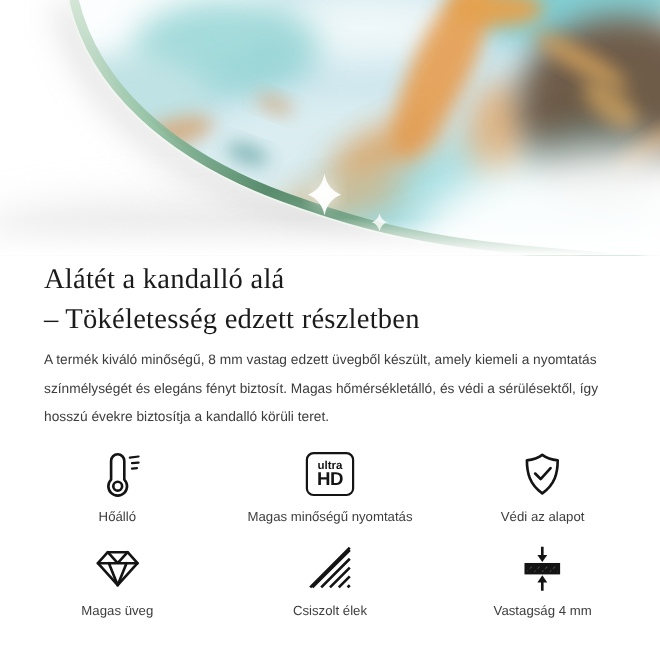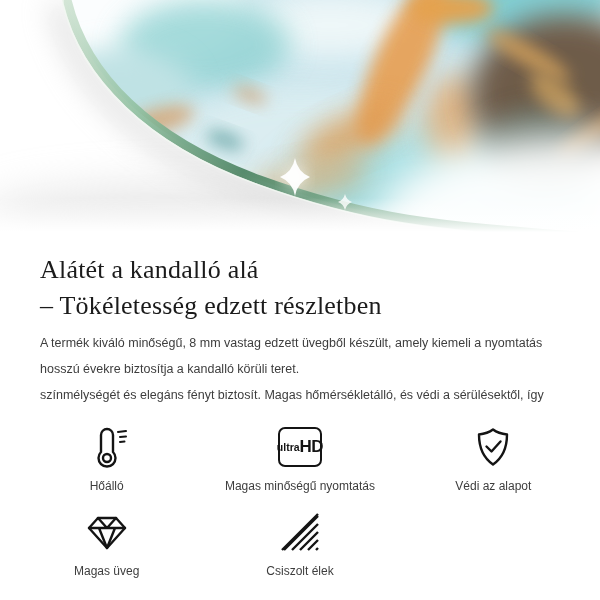--- a/index.html
+++ b/index.html
@@ -9,21 +9,21 @@
     -webkit-font-smoothing:antialiased;
   }
   .page{position:relative;width:600px;height:600px;background:#fff;}
 
   
   .hero{position:relative;width:600px;height:232px;overflow:hidden;background:#fff;}
   .hero svg{display:block;}
 
   
   .headline{
-    margin:20px 0 0 40px;
+    margin:4px 0 0 40px;
     font-family:"Liberation Serif","DejaVu Serif",serif;
     font-weight:400;
     font-size:26px;
     line-height:36px;
     color:var(--text-primary,#1b1b1b);
     letter-spacing:0.2px;
   }
   .headline div{white-space:nowrap;}
 
   
@@ -54,21 +54,21 @@
   
   .ic{stroke:var(--icon-stroke,#141414);fill:none;stroke-width:2.4;}
   .ic .fillel{fill:var(--icon-stroke,#141414);stroke:none;}
   .ic .thin{stroke-width:2;}
 
   
   .uhd{
     width:44px;height:40px;box-sizing:border-box;
     border:2.5px solid var(--icon-stroke,#141414);
     border-radius:7px;
-    display:flex;align-items:center;justify-content:center;
+    display:flex;flex-direction:column;align-items:center;justify-content:center;
     color:var(--icon-stroke,#141414);
   }
   .uhd-top{font-size:10.5px;font-weight:bold;line-height:10px;}
   .uhd-bottom{font-size:17px;font-weight:bold;line-height:16px;letter-spacing:-0.5px;}
 </style>
 </head>
 <body>
 
 <div class="page">
 
@@ -150,22 +150,22 @@
     </svg>
   </div>
 
   <h1 class="headline">
     <div>Alátét a kandalló alá</div>
     <div>– Tökéletesség edzett részletben</div>
   </h1>
 
   <div class="desc">
     <div>A termék kiváló minőségű, 8 mm vastag edzett üvegből készült, amely kiemeli a nyomtatás</div>
+    <div>színmélységét és elegáns fényt biztosít. Magas hőmérsékletálló, és védi a sérülésektől, így</div>
     <div>hosszú évekre biztosítja a kandalló körüli teret.</div>
-    <div>színmélységét és elegáns fényt biztosít. Magas hőmérsékletálló, és védi a sérülésektől, így</div>
   </div>
 
   <div class="grid">
 
     <div class="cell">
       <div class="icn">
         <svg class="ic" width="44" height="44" viewBox="0 0 44 44" stroke-linecap="round" stroke-linejoin="round">
           <path d="M16 10 A6 6 0 0 1 28 10 L28 27 A8.5 8.5 0 1 1 16 27 Z"></path>
           <circle cx="22" cy="33" r="4"></circle>
           <path class="thin" d="M33 7 L41 6 M35 12 L41 11.5 M35 17 L39.5 16.5"></path>
@@ -206,15 +206,33 @@
 
     <div class="cell">
       <div class="icn">
         <svg class="ic" width="44" height="44" viewBox="0 0 44 44" stroke-width="3.5">
           <path d="M4 40 L40 4 M6 40 L40 6 M14 40 L40 14 M22 40 L40 22 M30 40 L40 30 M38 40 L40 38"></path>
         </svg>
       </div>
       <div class="lbl">Csiszolt élek</div>
     </div>
 
+    <div class="cell">
+      <div class="icn">
+        <svg class="ic" width="44" height="44" viewBox="0 0 44 44" stroke-width="2">
+          <defs>
+            <pattern id="hatchP" patternUnits="userSpaceOnUse" width="5" height="5" patternTransform="rotate(45)">
+              <rect width="5" height="5" fill="#ffffff"></rect>
+              <rect width="2.6" height="5" fill="#141414"></rect>
+            </pattern>
+          </defs>
+          <line x1="22" y1="3" x2="22" y2="11" stroke-width="2.4"></line>
+          <polygon class="fillel" points="17.5,10.5 26.5,10.5 22,17"></polygon>
+          <rect x="7" y="19" width="30" height="8" fill="url(#hatchP)"></rect>
+          <polygon class="fillel" points="17.5,35.5 26.5,35.5 22,29"></polygon>
+          <line x1="22" y1="35" x2="22" y2="43" stroke-width="2.4"></line>
+        </svg>
+      </div>
+      <div class="lbl">Vastagság 4 mm</div>
+    </div>
 
   </div>
 </div>
 
 </body></html>

